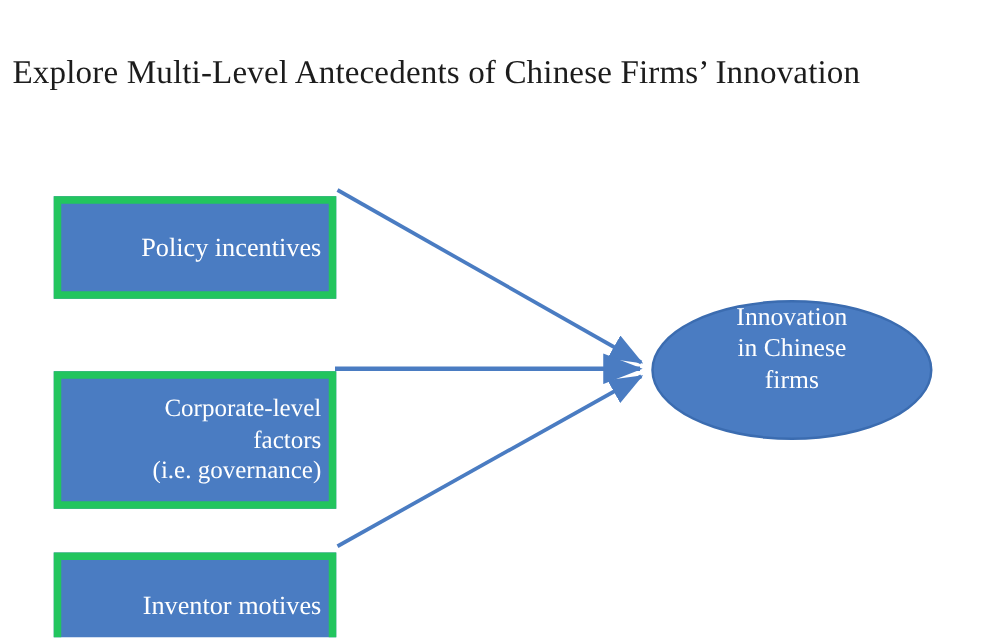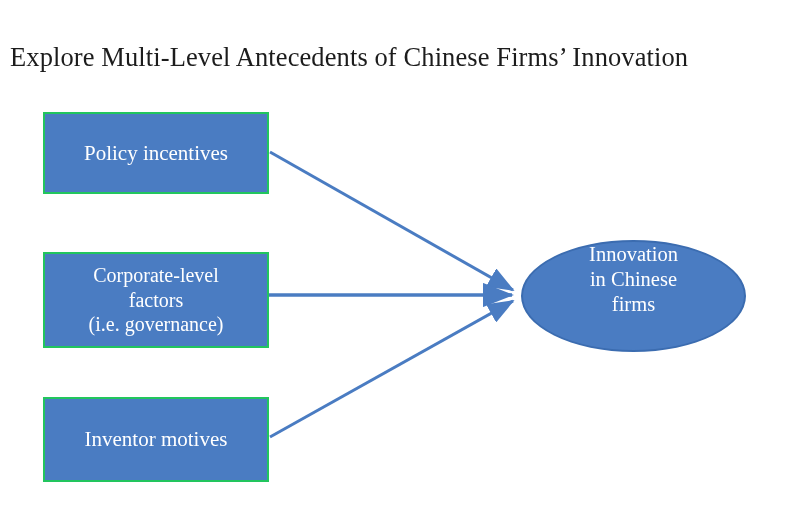--- a/index.html
+++ b/index.html
@@ -30,49 +30,50 @@
     font-weight: 400;
     color: #1c1c1c;
     letter-spacing: 0.1px;
     white-space: nowrap;
     margin-top: 32px;
   }
   .node-box {
     position: absolute;
     box-sizing: border-box;
     background: #4a7cc2;
-    border: 2px solid #22c55e;
+    border: 6px solid #22c55e;
     display: flex;
     align-items: center;
     justify-content: center;
-    text-align: center;
+    text-align: right;
     color: #ffffff;
     font-family: "Liberation Serif", "DejaVu Serif", serif;
     font-size: 21px;
     line-height: 25px;
     padding: 2px 6px;
+    margin-top: 45px;
   }
   .node-box .box-text {
     display: block;
     width: 100%;
   }
   .node-box .box-text .line {
     display: block;
   }
   #node-policy {
     left: 43px;
     top: 112px;
     width: 226px;
     height: 82px;
   }
   #node-corporate {
     left: 43px;
     top: 252px;
     width: 226px;
-    height: 96px;
+    height: 110px;
     font-size: 20px;
     line-height: 24.5px;
   }
   #node-inventor {
     left: 43px;
     top: 397px;
     width: 226px;
     height: 85px;
   }
   #node-outcome {

